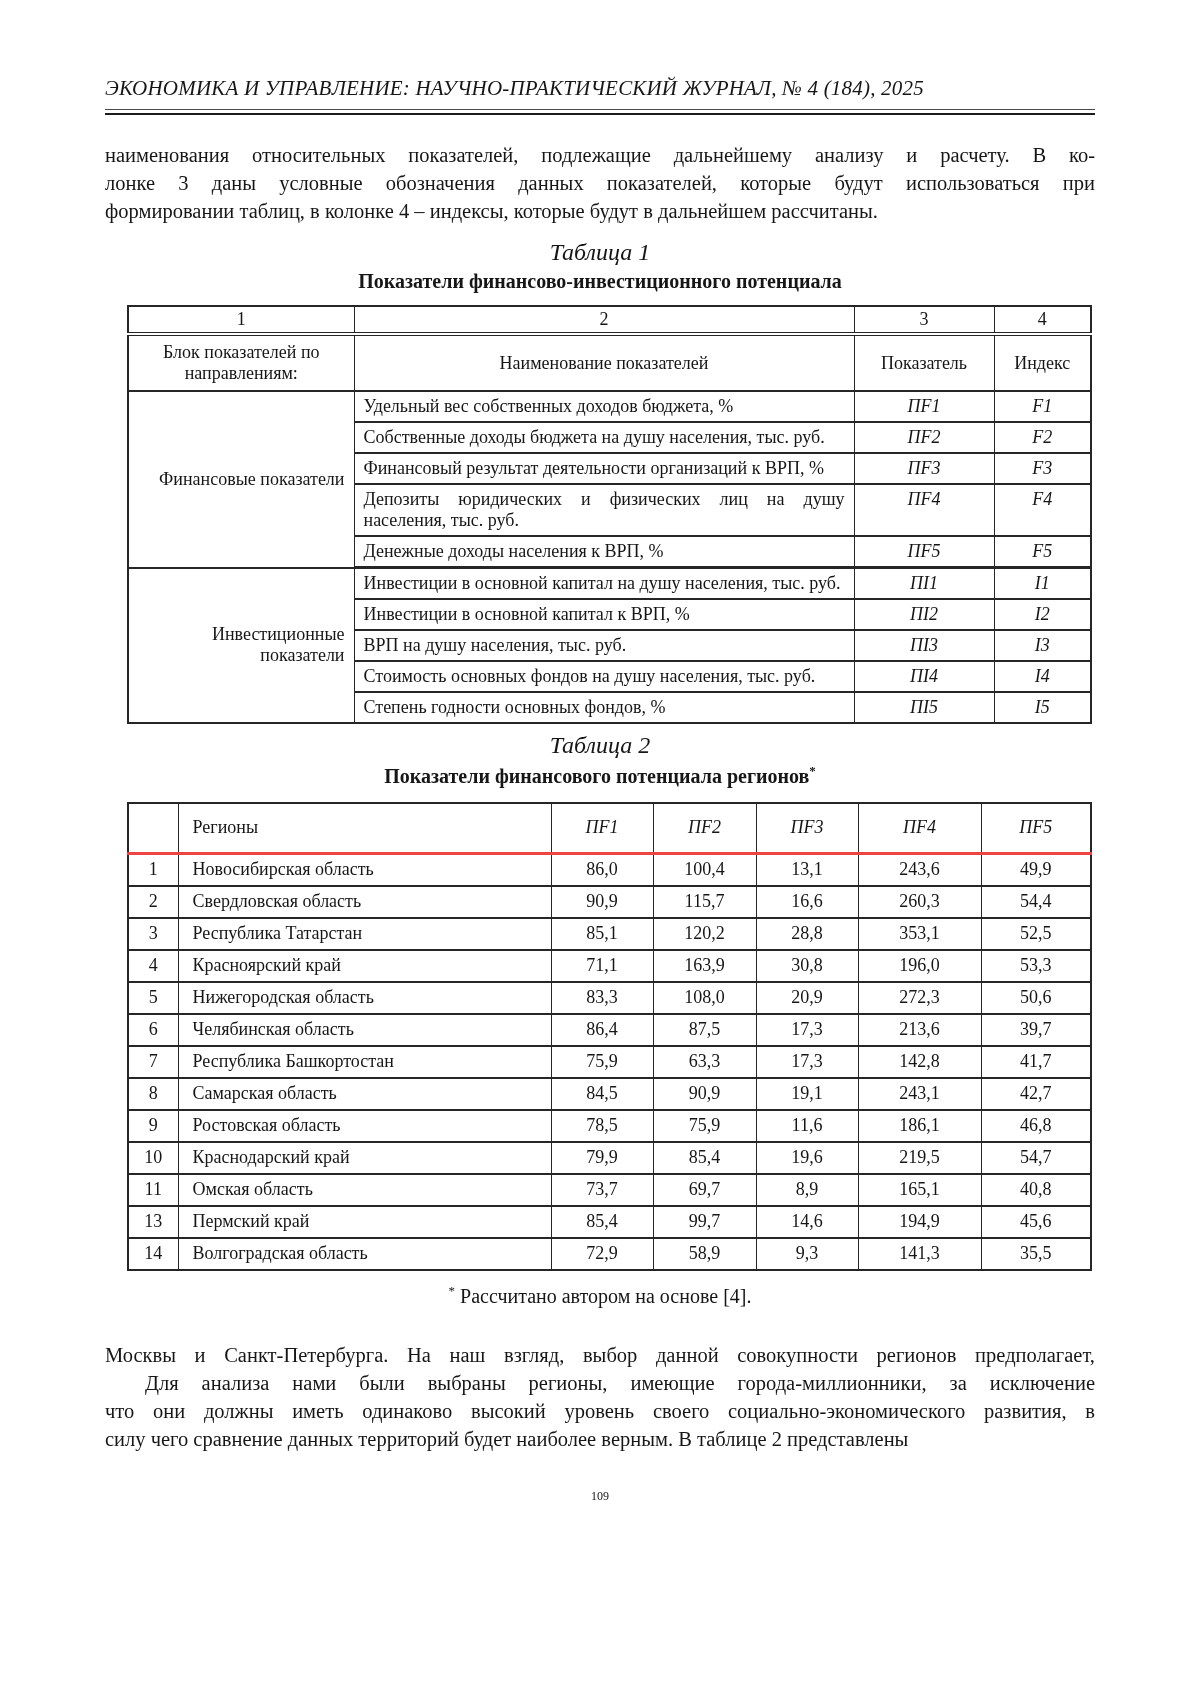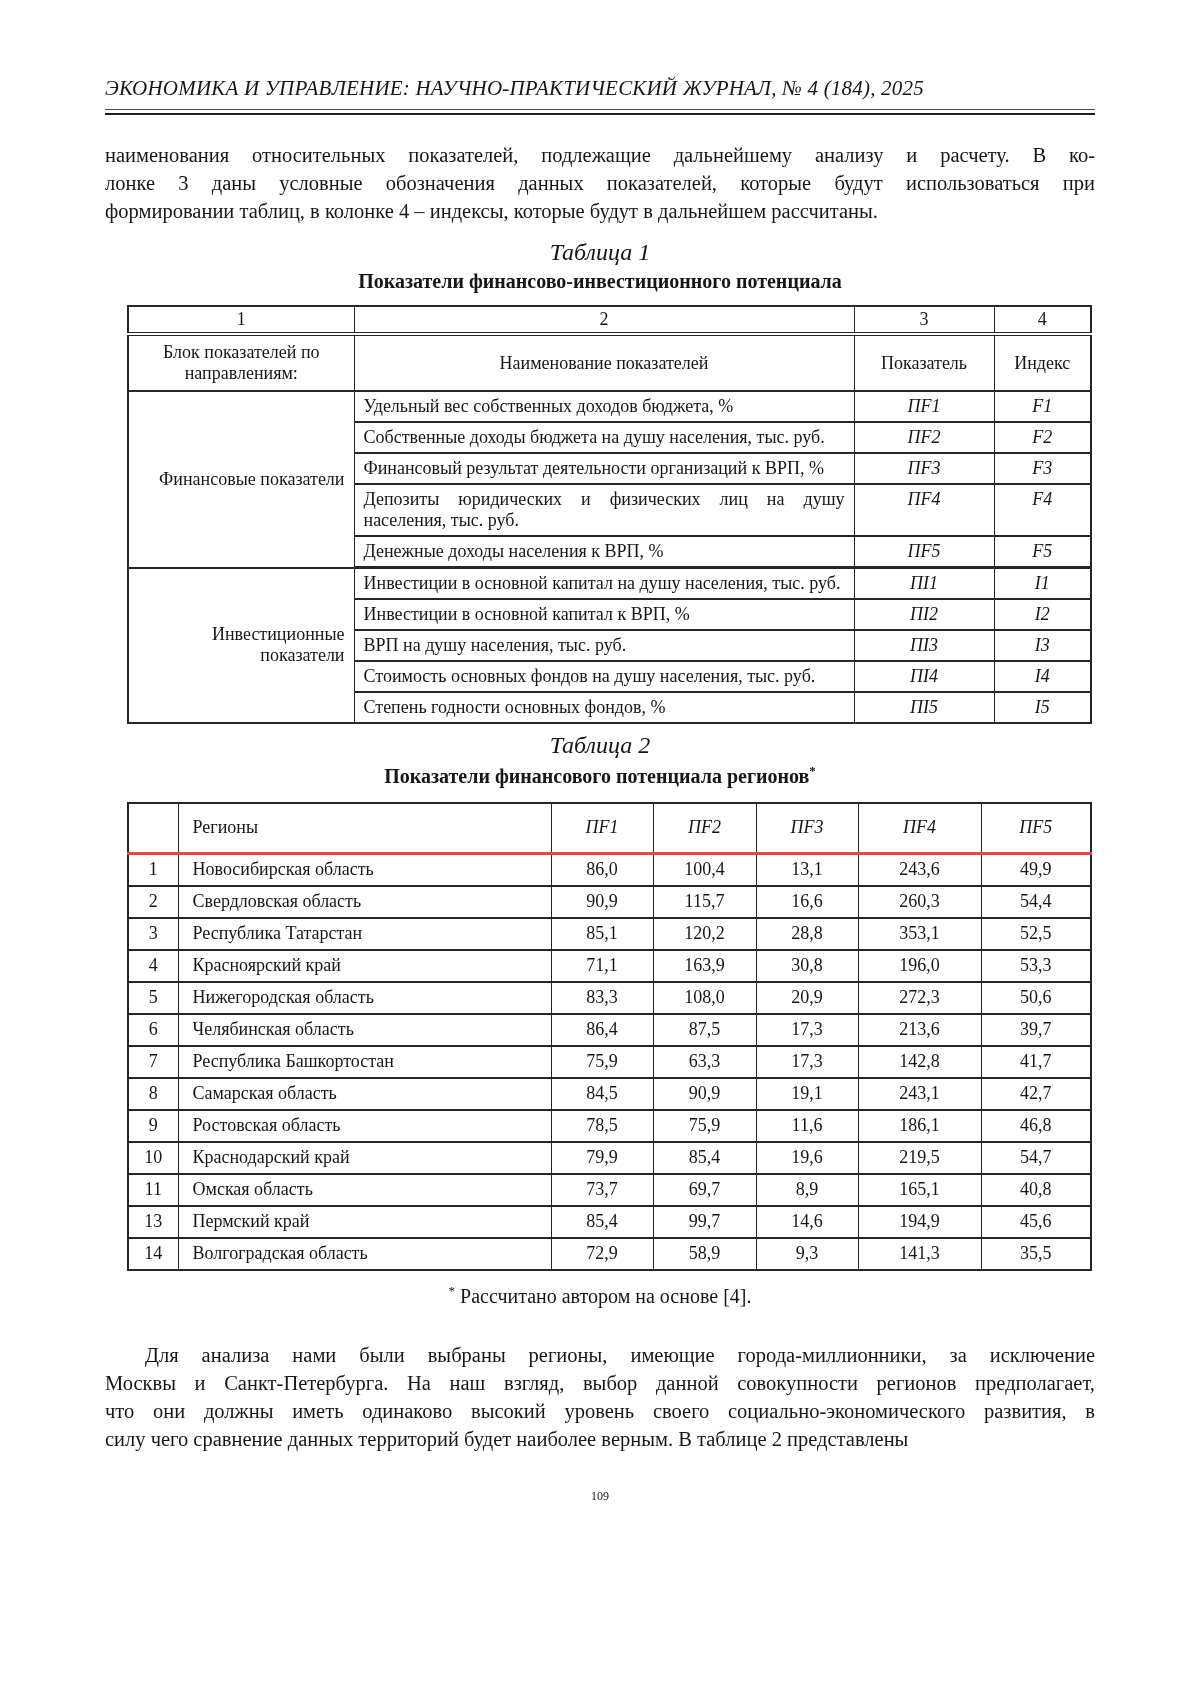--- a/index.html
+++ b/index.html
@@ -318,21 +318,21 @@
         <td class="val">9,3</td>
         <td class="val">141,3</td>
         <td class="val">35,5</td>
       </tr>
     </tbody>
   </table>
 
   <div class="footnote"><sup>*</sup> <span>Рассчитано автором на основе [4].</span></div>
 
   <div class="para" style="margin-top:34px">
+    <div class="pline">Москвы и Санкт-Петербурга. На наш взгляд, выбор данной совокупности регионов предполагает,</div>
     <div class="pline pindent">Для анализа нами были выбраны регионы, имеющие города-миллионники, за исключение</div>
-    <div class="pline">Москвы и Санкт-Петербурга. На наш взгляд, выбор данной совокупности регионов предполагает,</div>
     <div class="pline">что они должны иметь одинаково высокий уровень своего социально-экономического развития, в</div>
     <div class="pline pline-end">силу чего сравнение данных территорий будет наиболее верным. В таблице 2 представлены</div>
   </div>
 
   <div class="page-number">109</div>
 
 </div>
 
 </body></html>

